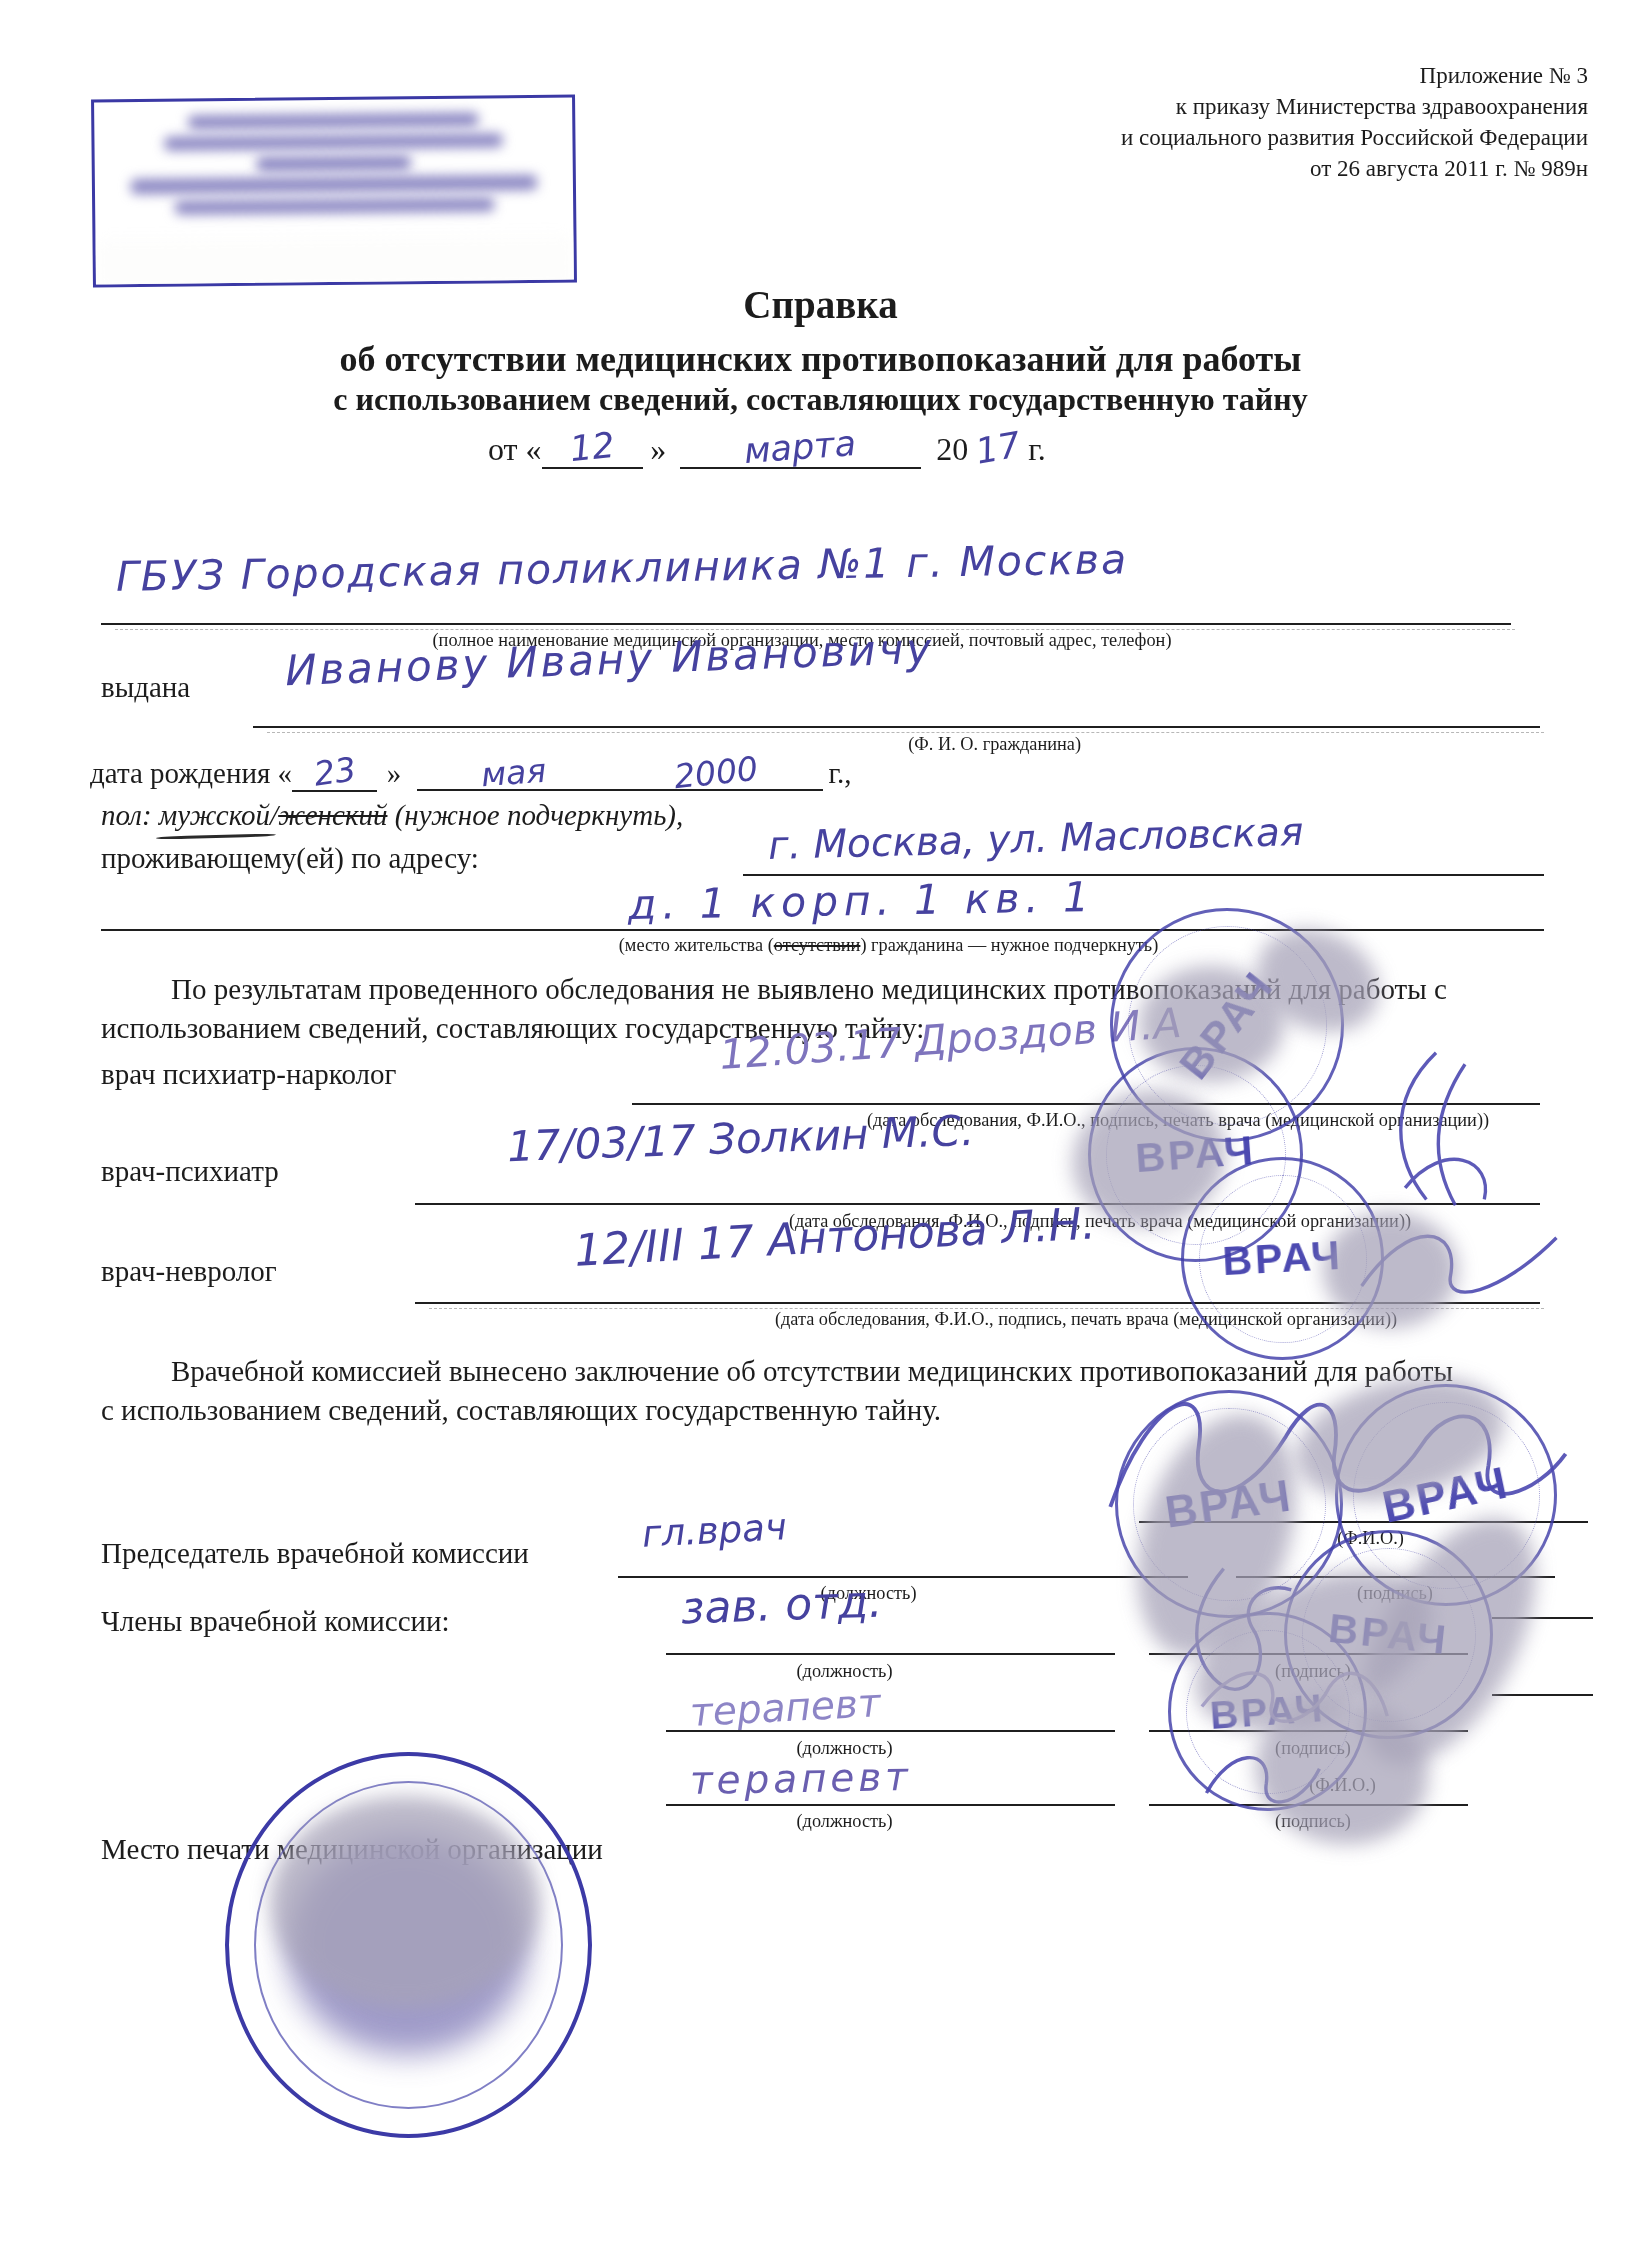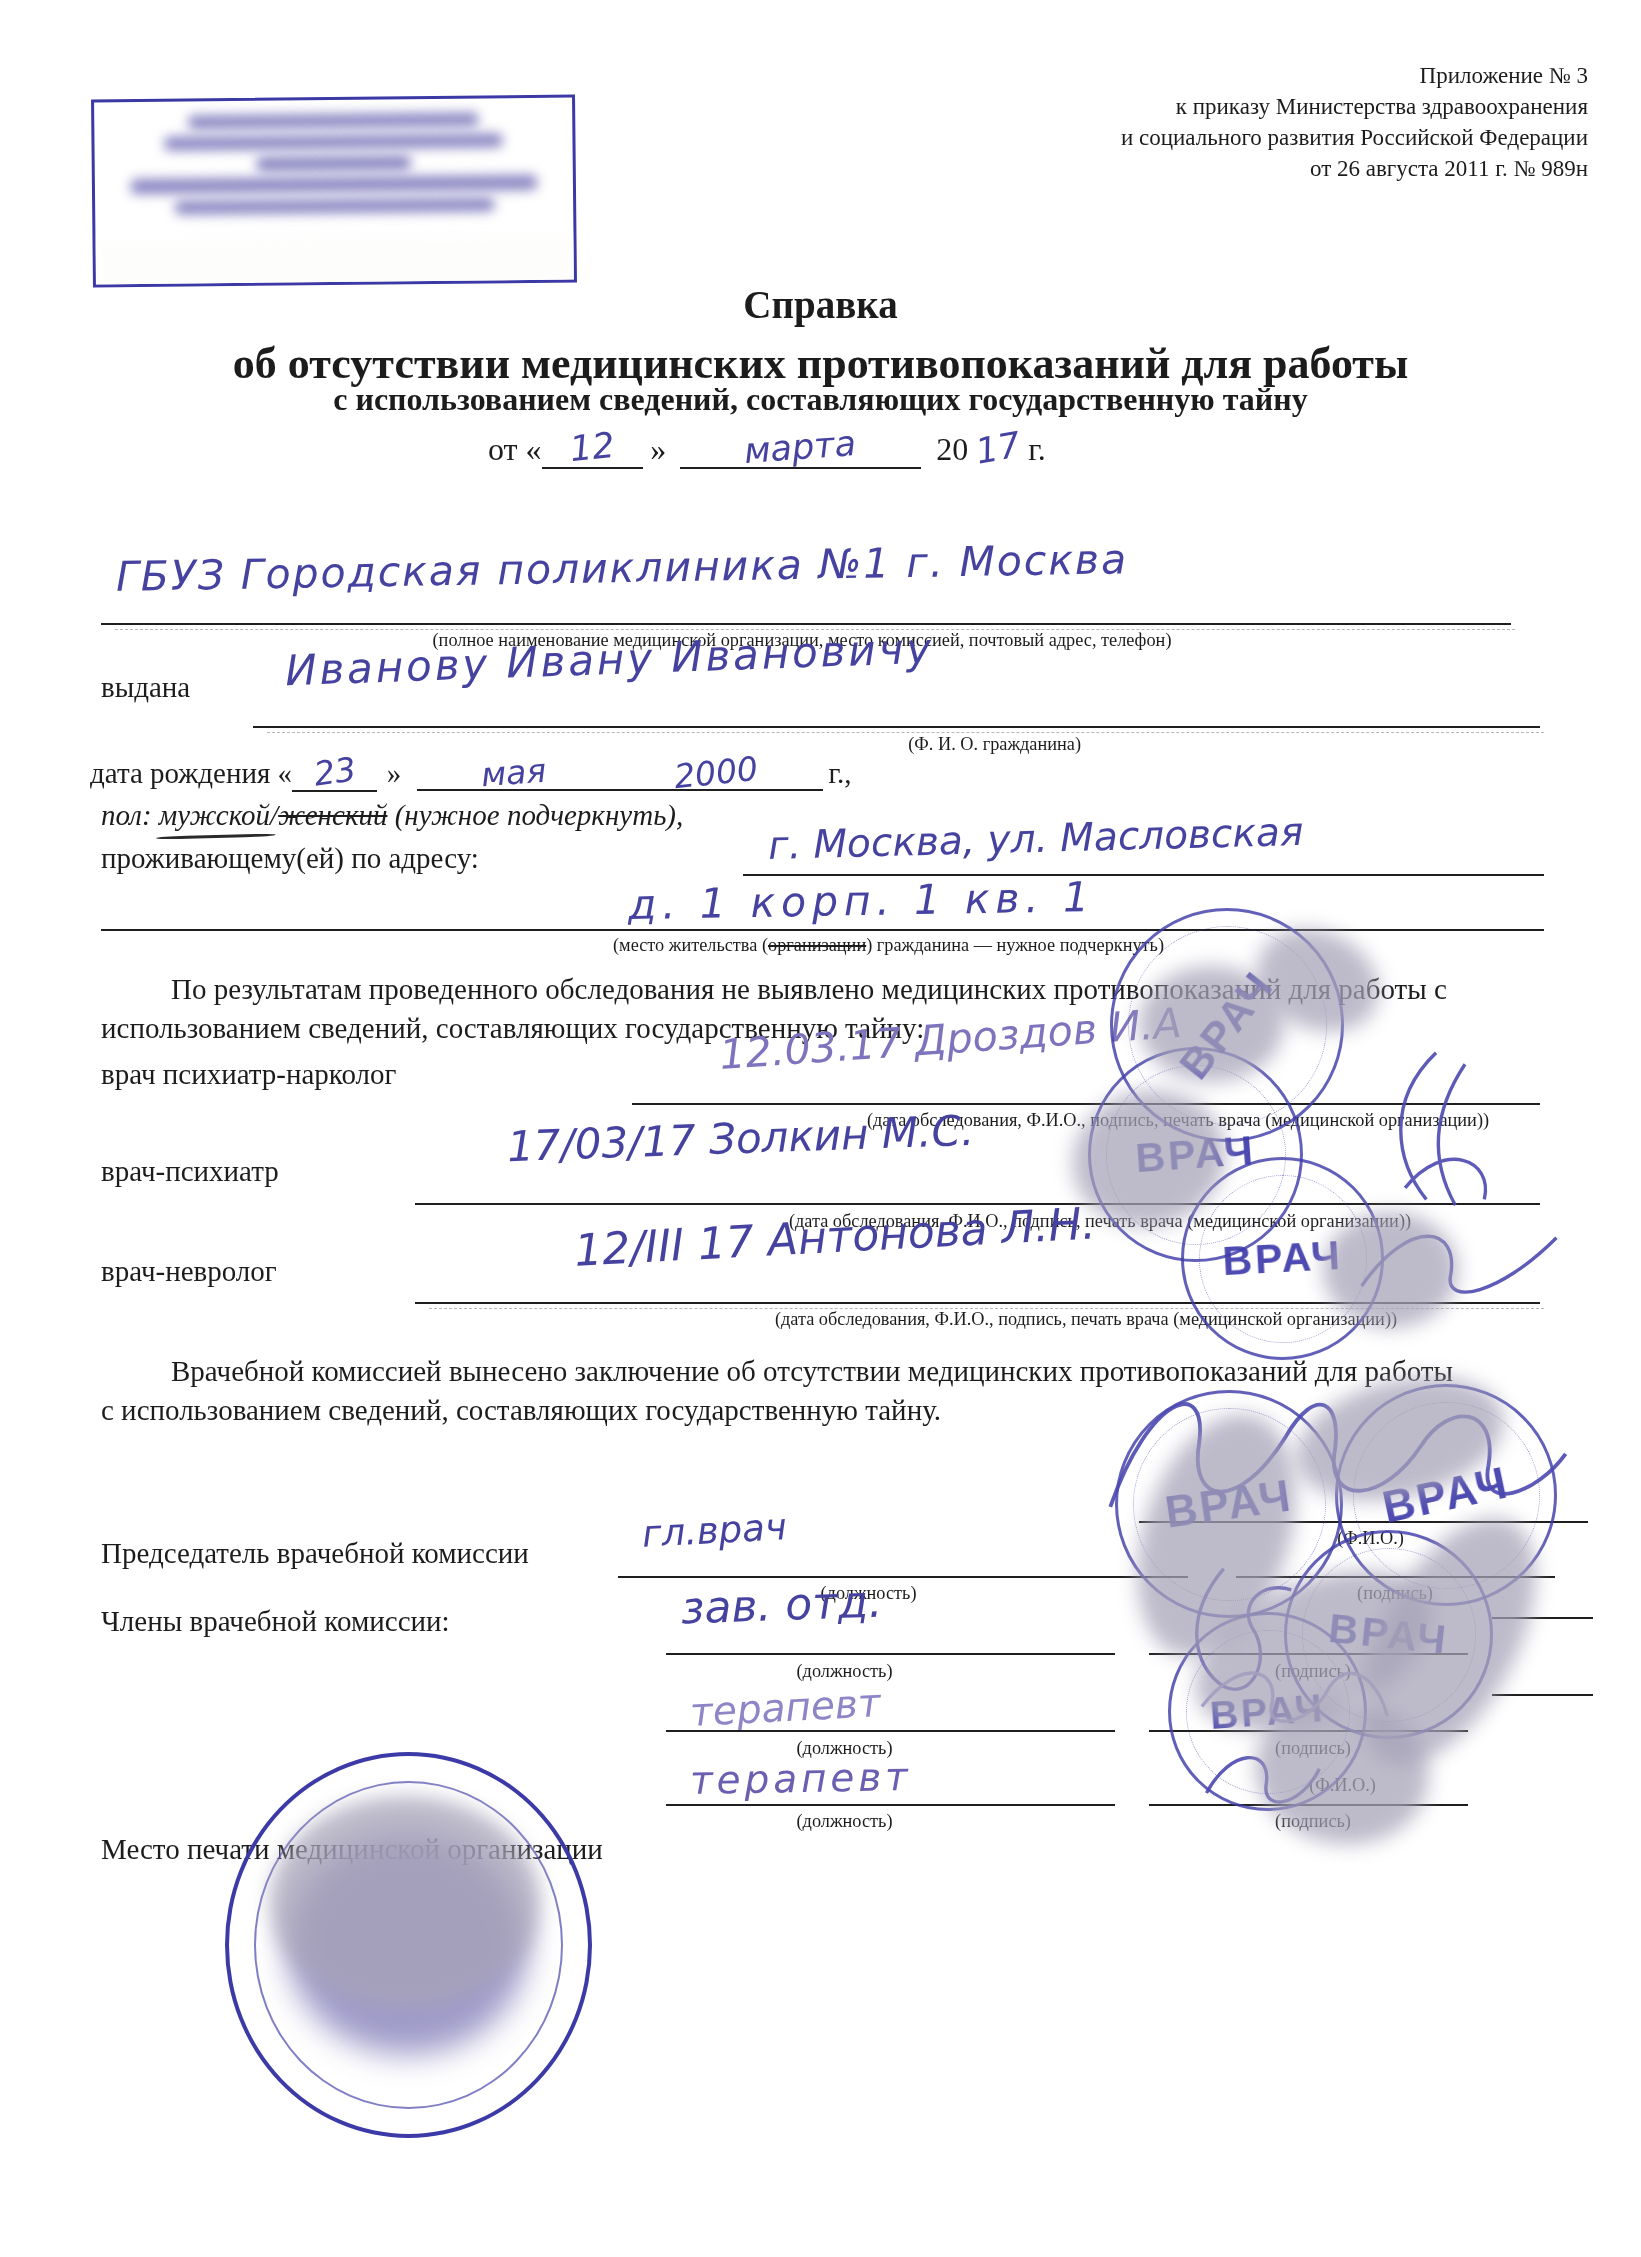--- a/index.html
+++ b/index.html
@@ -76,21 +76,21 @@
   <div class="rect-stamp">
     <div class="bar" style="width:290px; margin-top:13.5px;"></div>
     <div class="bar" style="width:338px;"></div>
     <div class="bar" style="width:154px;"></div>
     <div class="bar" style="width:406px;"></div>
     <div class="bar" style="width:319px;"></div>
     <div class="fade"></div>
   </div>
 
   <div class="t-center" style="top:282px; font-size:39px;">Справка</div>
-  <div class="t-center" style="top:338px; font-size:44px;">об отсутствии медицинских противопоказаний для работы</div>
+  <div class="t-center" style="top:338px; font-size:36px;">об отсутствии медицинских противопоказаний для работы</div>
   <div class="t-center" style="top:381px; font-size:32px;">с использованием сведений, составляющих государственную тайну</div>
 
   <div class="date-row" style="left:488px; top:430px;">
     <span>от «</span>
     <span class="u-box" style="width:101px;"><span class="hw hw-in" style="transform:rotate(-6deg); display:inline-block;">12</span></span>
     <span style="margin-left:7.7px;">»</span>
     <span class="u-box" style="width:241px; margin-left:13.5px;"><span class="hw hw-in" style="transform:rotate(-4deg); display:inline-block;">марта</span></span>
     <span style="margin-left:15.4px;">20</span>
     <span class="u-box" style="width:60px; border-bottom:none;"><span class="hw hw-in" style="transform:rotate(-10deg); display:inline-block;">17</span></span>
     <span>г.</span>
@@ -121,21 +121,21 @@
     <span class="hand-ul">мужской</span><span>/</span><span class="strike">женский</span>
     <span>(нужное подчеркнуть),</span>
   </div>
 
   <div class="label-30" style="left:101px; top:842px;">проживающему(ей) по адресу:</div>
   <div class="hw" style="left:768px; top:819px; font-size:39px; transform:rotate(-1.5deg);">г. Москва, ул. Масловская</div>
   <div class="wl" style="left:743px; top:874px; width:801px;"></div>
   <div class="hw" style="left:628px; top:881px; font-size:41px; letter-spacing:5.8px; transform:rotate(-1deg);">д. 1 корп. 1 кв. 1</div>
   <div class="wl" style="left:101px; top:929px; width:1443px;"></div>
   <div class="cap" style="left:541px; top:935px; width:695px;">
-    <span>(место жительства (</span><span class="strike">организации</span><span>) гражданина — нужное подчеркнуть)</span>
+    <span>(место жительства (</span><span class="strike">отсутствии</span><span>) гражданина — нужное подчеркнуть)</span>
   </div>
 
   <div class="para" style="left:101px; top:970px; width:1352px;">По результатам проведенного обследования не выявлено медицинских противопоказаний для работы с использованием сведений, составляющих государственную тайну:</div>
 
   <div class="label-30" style="left:101px; top:1058px;">врач психиатр-нарколог</div>
   <div class="hw light" style="left:719px; top:1019px; font-size:41px; transform:rotate(-4deg); color:#7e74bd;">12.03.17 Дроздов И.А</div>
   <div class="wl" style="left:632px; top:1103px; width:908px;"></div>
   <div class="cap" style="left:821px; top:1110px; width:714px;">(дата обследования, Ф.И.О., подпись, печать врача (медицинской организации))</div>
 
   <div class="label-30" style="left:101px; top:1155px;">врач-психиатр</div>

